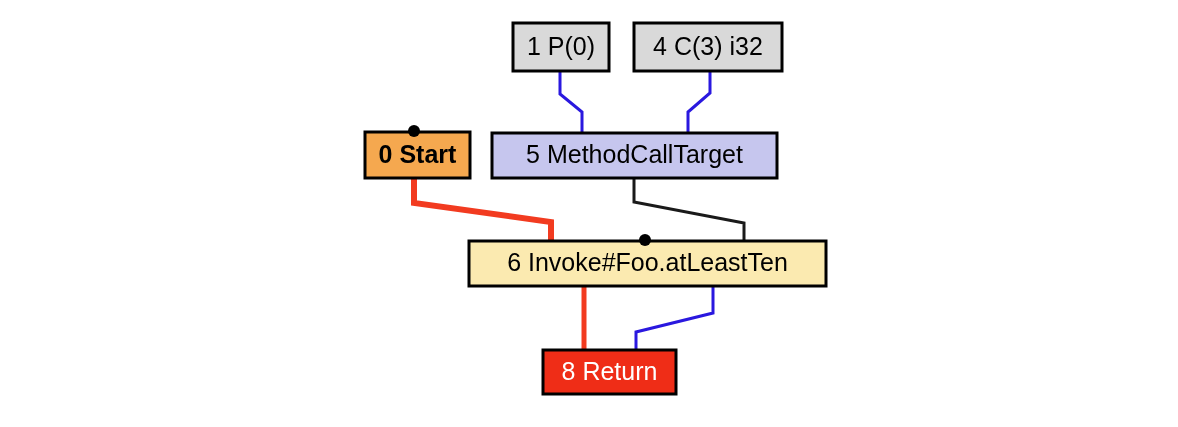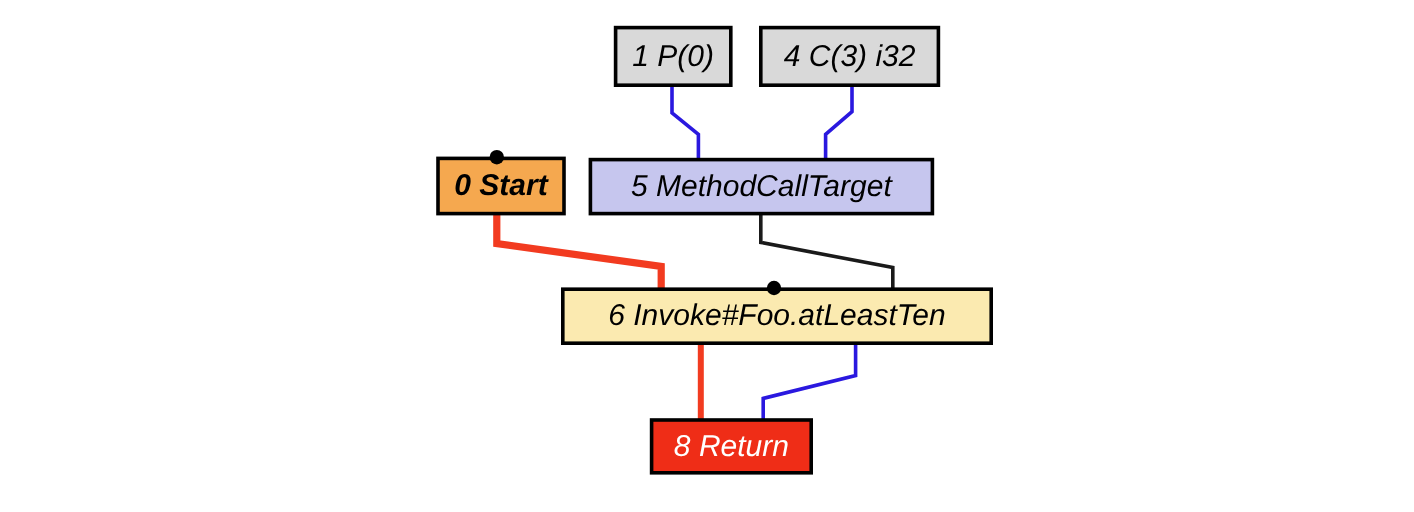--- a/index.html
+++ b/index.html
@@ -11,21 +11,20 @@
     width: 1178px;
     height: 427px;
     overflow: hidden;
     font-family: "Liberation Sans", sans-serif;
   }
   #graph-canvas {
     position: relative;
     width: 1178px;
     height: 427px;
     background: #ffffff;
-    font-style: italic;
   }
   svg.graph-svg {
     position: absolute;
     top: 0;
     left: 0;
     width: 1178px;
     height: 427px;
     display: block;
   }
   .node-label {

